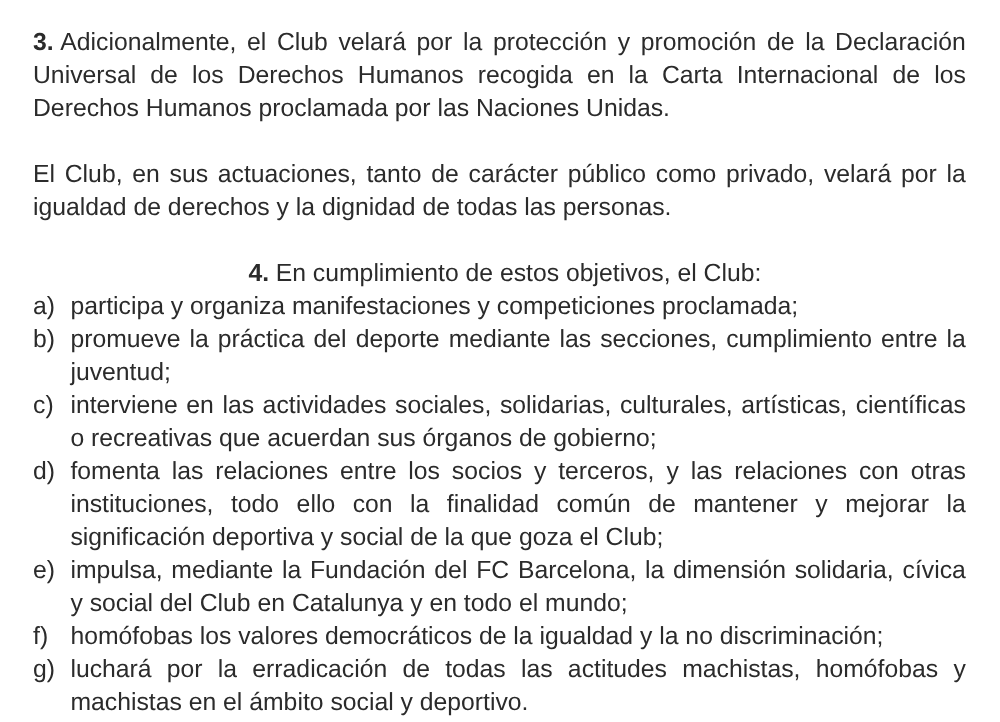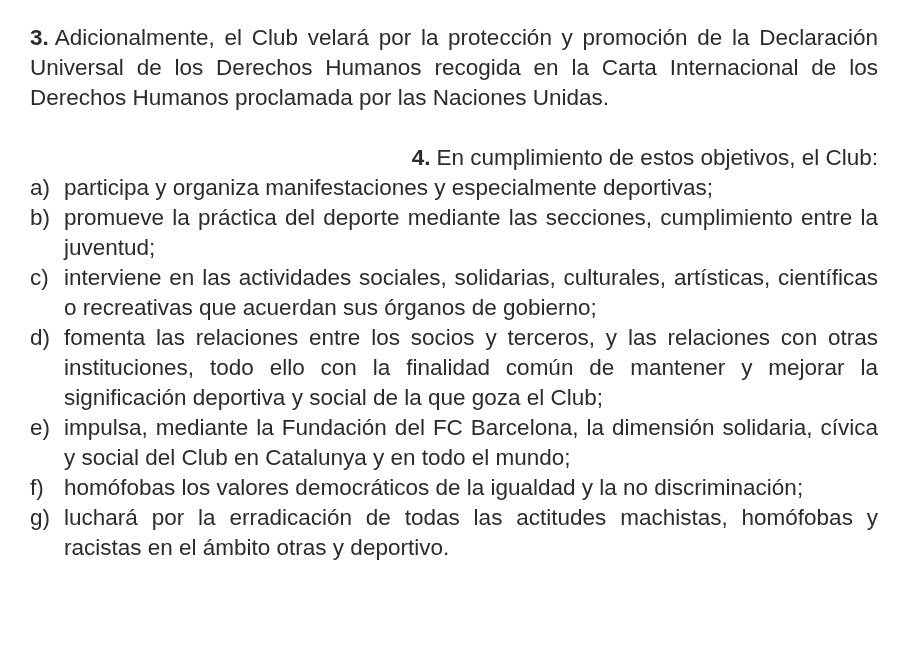--- a/index.html
+++ b/index.html
@@ -23,21 +23,21 @@
     width: 848px;
     font-size: 22.5px;
     line-height: 30px;
   }
   .para {
     margin: 0 0 30px 0;
     text-align: justify;
   }
   .para.no-gap {
     margin-bottom: 0;
-    text-align: right;
+    text-align: center;
     margin-left: 10px;
   }
   .clause-num {
     font-weight: 700;
     margin-right: 6px;
   }
   .obj-list {
     margin: 0;
     padding: 0;
     list-style: none;
@@ -59,29 +59,32 @@
 </head>
 <body>
 
 <div id="screen">
   <div class="doc">
 
     <p class="para">
       <span class="clause-num">3.</span><span>Adicionalmente, el Club velará por la protección y promoción de la Declaración Universal de los Derechos Humanos recogida en la Carta Internacional de los Derechos Humanos proclamada por las Naciones Unidas.</span>
     </p>
 
+    <p class="para">
+      <span>El Club, en sus actuaciones, tanto de carácter público como privado, velará por la igualdad de derechos y la dignidad de todas las personas.</span>
+    </p>
 
     <p class="para no-gap">
       <span class="clause-num">4.</span><span>En cumplimiento de estos objetivos, el Club:</span>
     </p>
 
     <div class="obj-list">
       <div class="obj-item">
         <span class="obj-marker">a)</span>
-        <span class="obj-text">participa y organiza manifestaciones y especialmente deportivas;</span>
+        <span class="obj-text">participa y organiza manifestaciones y competiciones proclamada;</span>
       </div>
       <div class="obj-item">
         <span class="obj-marker">b)</span>
         <span class="obj-text">promueve la práctica del deporte mediante las secciones, cumplimiento entre la juventud;</span>
       </div>
       <div class="obj-item">
         <span class="obj-marker">c)</span>
         <span class="obj-text">interviene en las actividades sociales, solidarias, culturales, artísticas, científicas o recreativas que acuerdan sus órganos de gobierno;</span>
       </div>
       <div class="obj-item">
@@ -91,18 +94,18 @@
       <div class="obj-item">
         <span class="obj-marker">e)</span>
         <span class="obj-text">impulsa, mediante la Fundación del FC Barcelona, la dimensión solidaria, cívica y social del Club en Catalunya y en todo el mundo;</span>
       </div>
       <div class="obj-item">
         <span class="obj-marker">f)</span>
         <span class="obj-text">homófobas los valores democráticos de la igualdad y la no discriminación;</span>
       </div>
       <div class="obj-item">
         <span class="obj-marker">g)</span>
-        <span class="obj-text">luchará por la erradicación de todas las actitudes machistas, homófobas y racistas en el ámbito otras y deportivo.</span>
+        <span class="obj-text">luchará por la erradicación de todas las actitudes machistas, homófobas y machistas en el ámbito social y deportivo.</span>
       </div>
     </div>
 
   </div>
 </div>
 
 </body></html>

